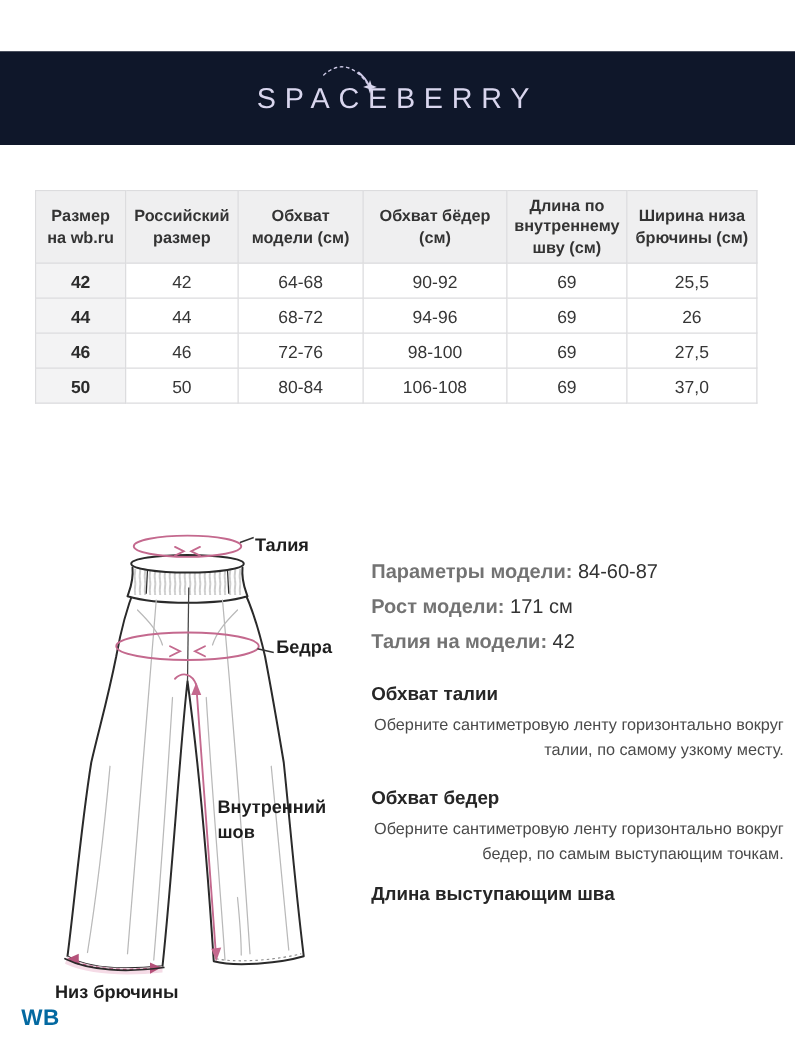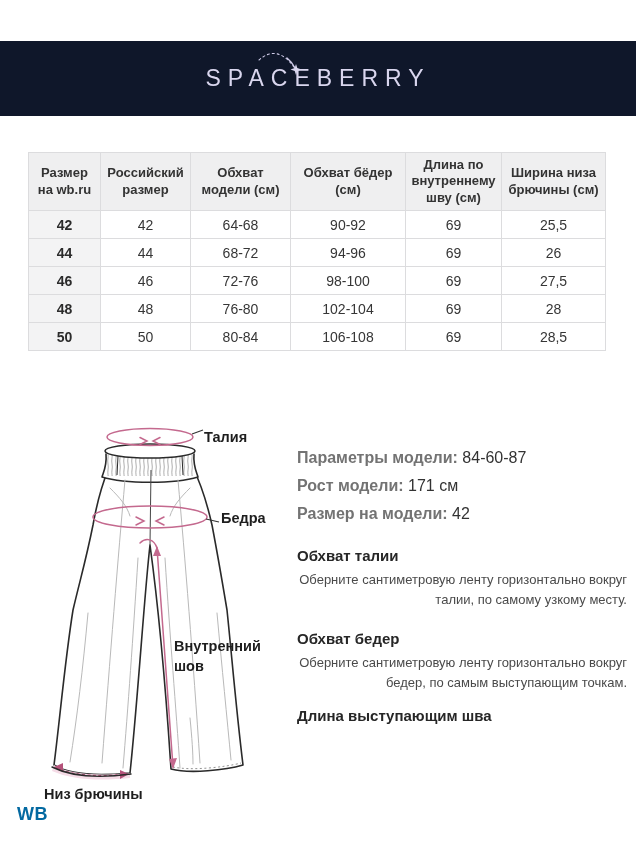--- a/index.html
+++ b/index.html
@@ -97,34 +97,26 @@
           </tr>
           <tr>
             <th>46</th>
             <td>46</td>
             <td>72-76</td>
             <td>98-100</td>
             <td>69</td>
             <td>27,5</td>
           </tr>
           <tr>
-            <th>48</th>
-            <td>48</td>
-            <td>76-80</td>
-            <td>102-104</td>
-            <td>69</td>
-            <td>28</td>
-          </tr>
-          <tr>
             <th>50</th>
             <td>50</td>
             <td>80-84</td>
             <td>106-108</td>
             <td>69</td>
-            <td>28,5</td>
+            <td>37,0</td>
           </tr>
         </tbody>
     </table>
   </div>
 
   <svg class="pants-svg" width="260" height="392" viewBox="0 0 260 392">
     <defs>
       <pattern id="hatch" width="4" height="20" patternUnits="userSpaceOnUse">
         <path d="M2,0 C1,4 3,8 2,12 C1.4,15 2.6,18 2,20" stroke="#8a8a8a" stroke-width="0.7" fill="none"></path>
       </pattern>
@@ -191,21 +183,21 @@
   <div class="diagram-label label-hips">Бедра</div>
   <div class="diagram-label label-inseam">Внутренний
 шов</div>
   <div class="diagram-label label-hem">Низ брючины</div>
   <div class="watermark">WB</div>
 
   <div class="info-col">
     <div class="model-info">
       <div><span class="lbl">Параметры модели:</span> <span class="val">84-60-87</span></div>
       <div><span class="lbl">Рост модели:</span> <span class="val">171 см</span></div>
-      <div><span class="lbl">Размер на модели:</span> <span class="val">42</span></div>
+      <div><span class="lbl">Талия на модели:</span> <span class="val">42</span></div>
     </div>
     <div id="instructions">
         <div class="measure-section sec-0">
           <div class="m-title">Обхват талии</div>
           <div class="m-text">Оберните сантиметровую ленту горизонтально вокруг
 талии, по самому узкому месту.</div>
         </div>
         <div class="measure-section sec-1">
           <div class="m-title">Обхват бедер</div>
           <div class="m-text">Оберните сантиметровую ленту горизонтально вокруг

